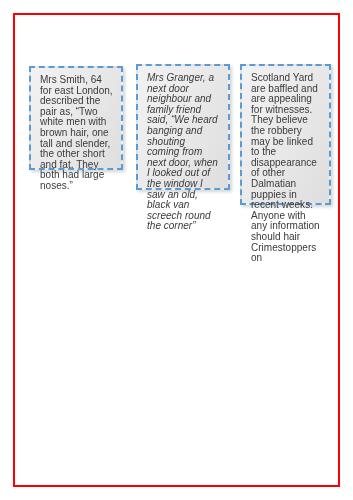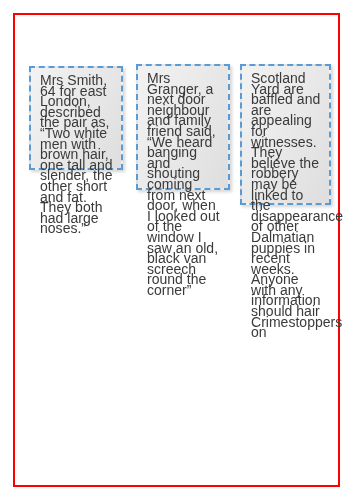--- a/index.html
+++ b/index.html
@@ -45,21 +45,21 @@
     height: 500px;
   }
 
   .callout {
     position: absolute;
     box-sizing: border-box;
     border: 2px dashed #5b9bd5;
     background: linear-gradient(115deg, #f2f2f2 0%, #eaeaea 45%, #dedede 100%);
     padding: 7px 8px 7px 9px;
     color: #3a3a3a;
-    font-size: 14px;
+    font-size: 10px;
     line-height: 10.6px;
     letter-spacing: 0.02px;
     box-shadow: 2px 2px 3px rgba(0,0,0,0.17);
   }
 
   .callout p {
     margin: 0;
   }
 
   
@@ -69,20 +69,21 @@
     width: 94px;
     height: 104px;
   }
 
   
   .callout-2 {
     left: 136px;
     top: 64px;
     width: 94px;
     height: 126px;
+    font-style: italic;
   }
 
   
   .callout-3 {
     left: 240px;
     top: 64px;
     width: 91px;
     height: 141px;
   }
 </style>

